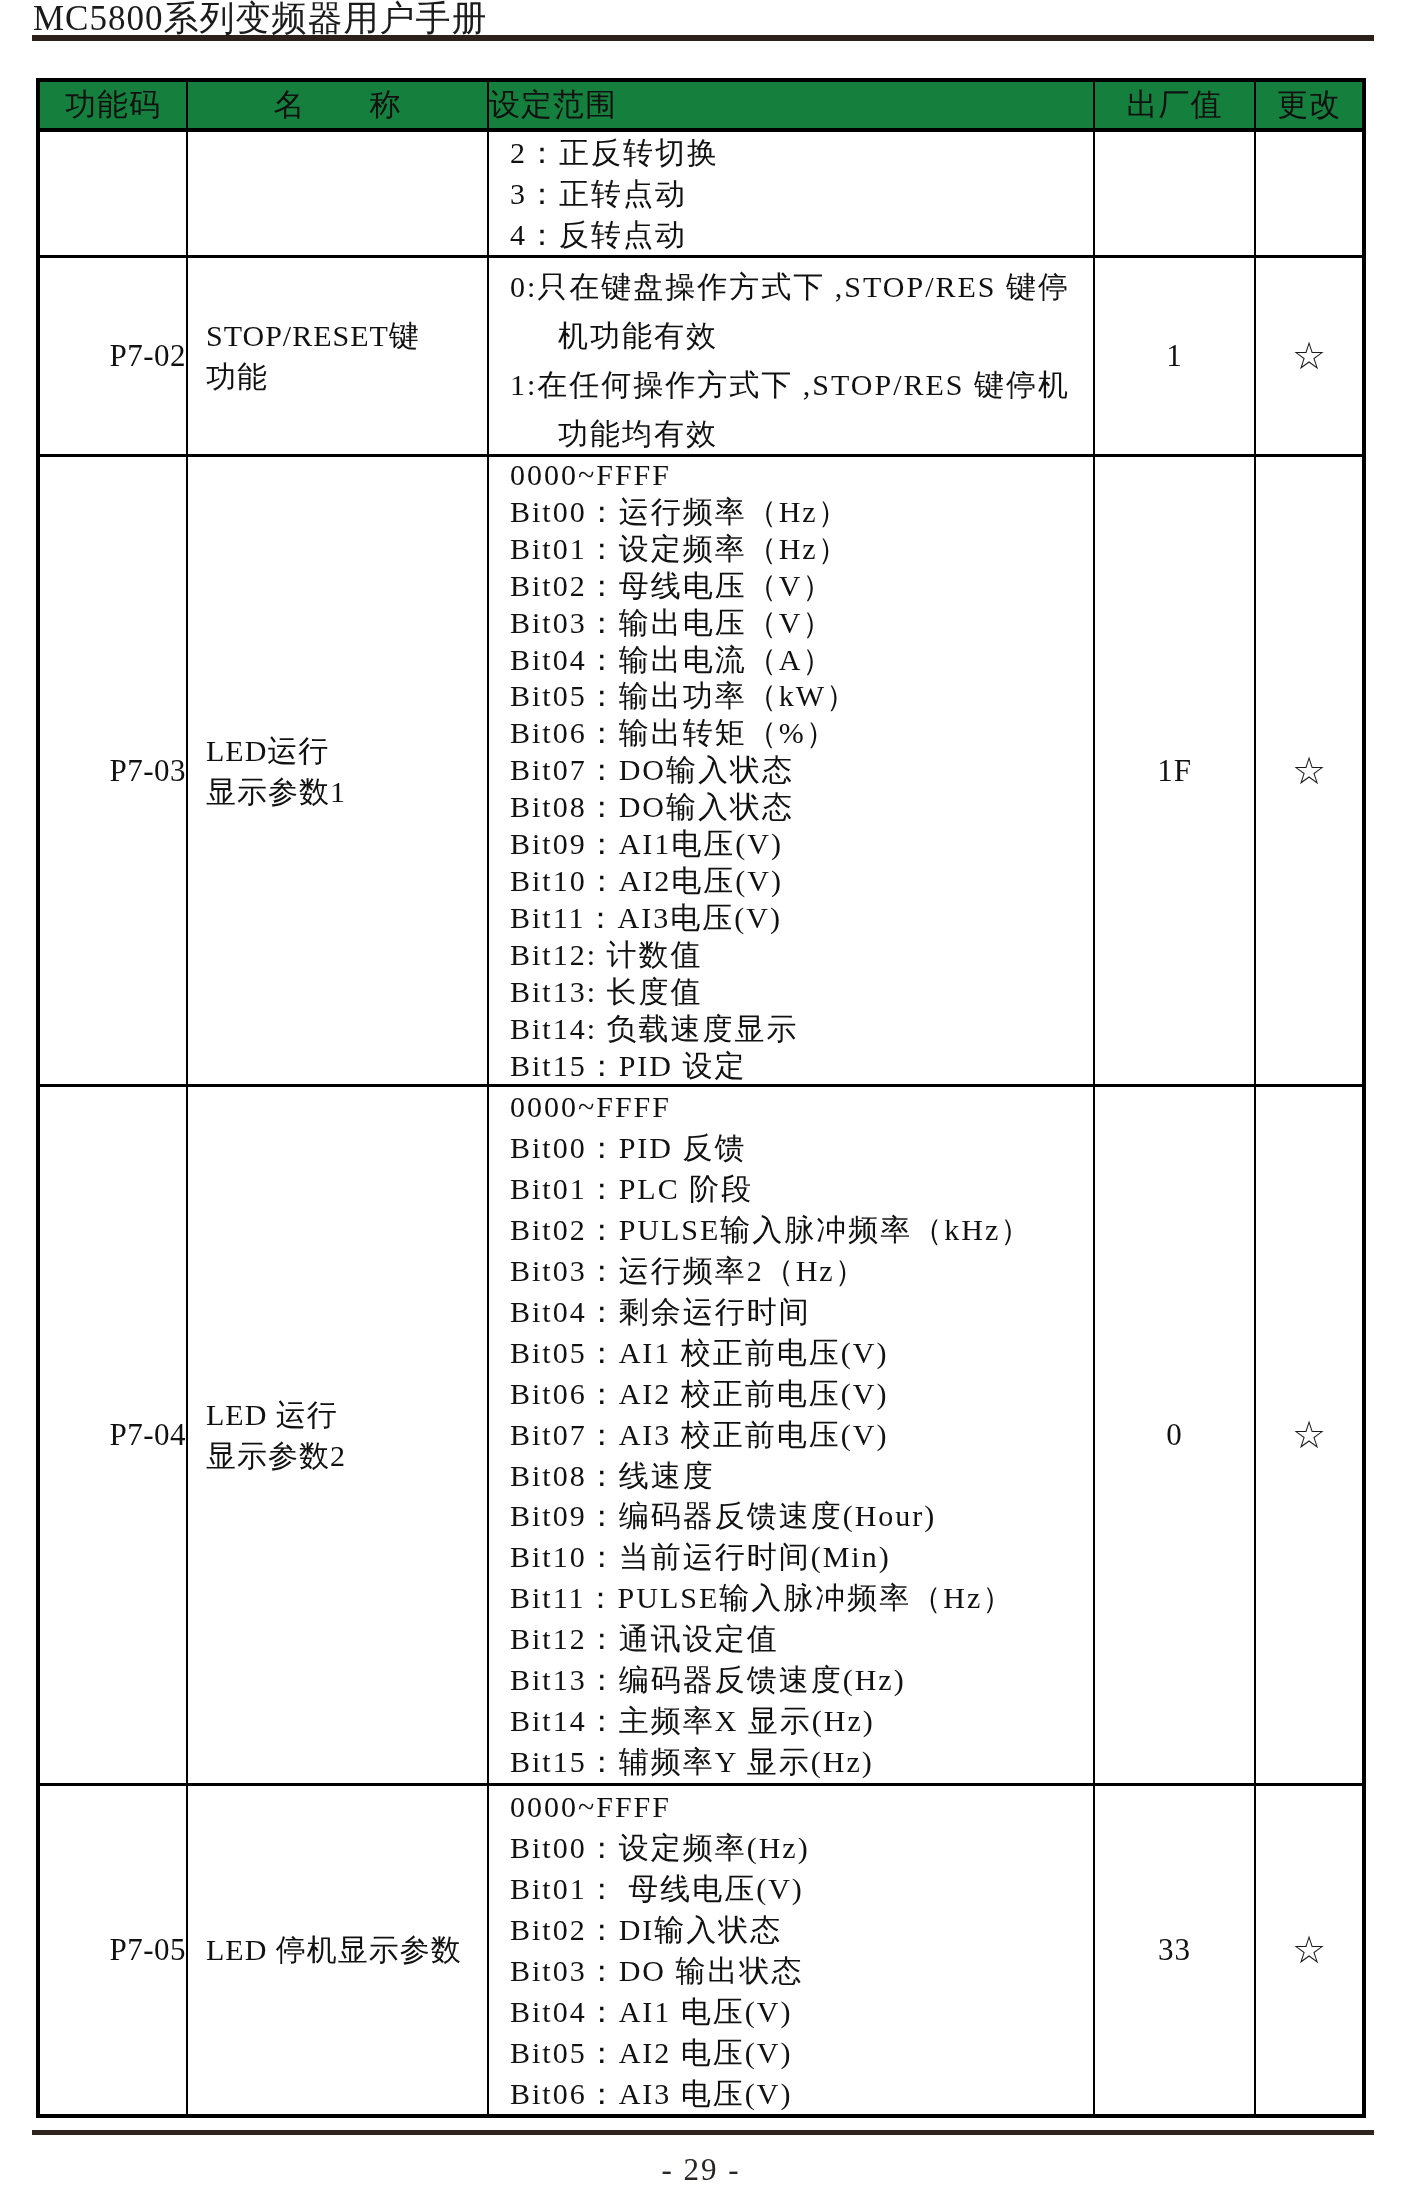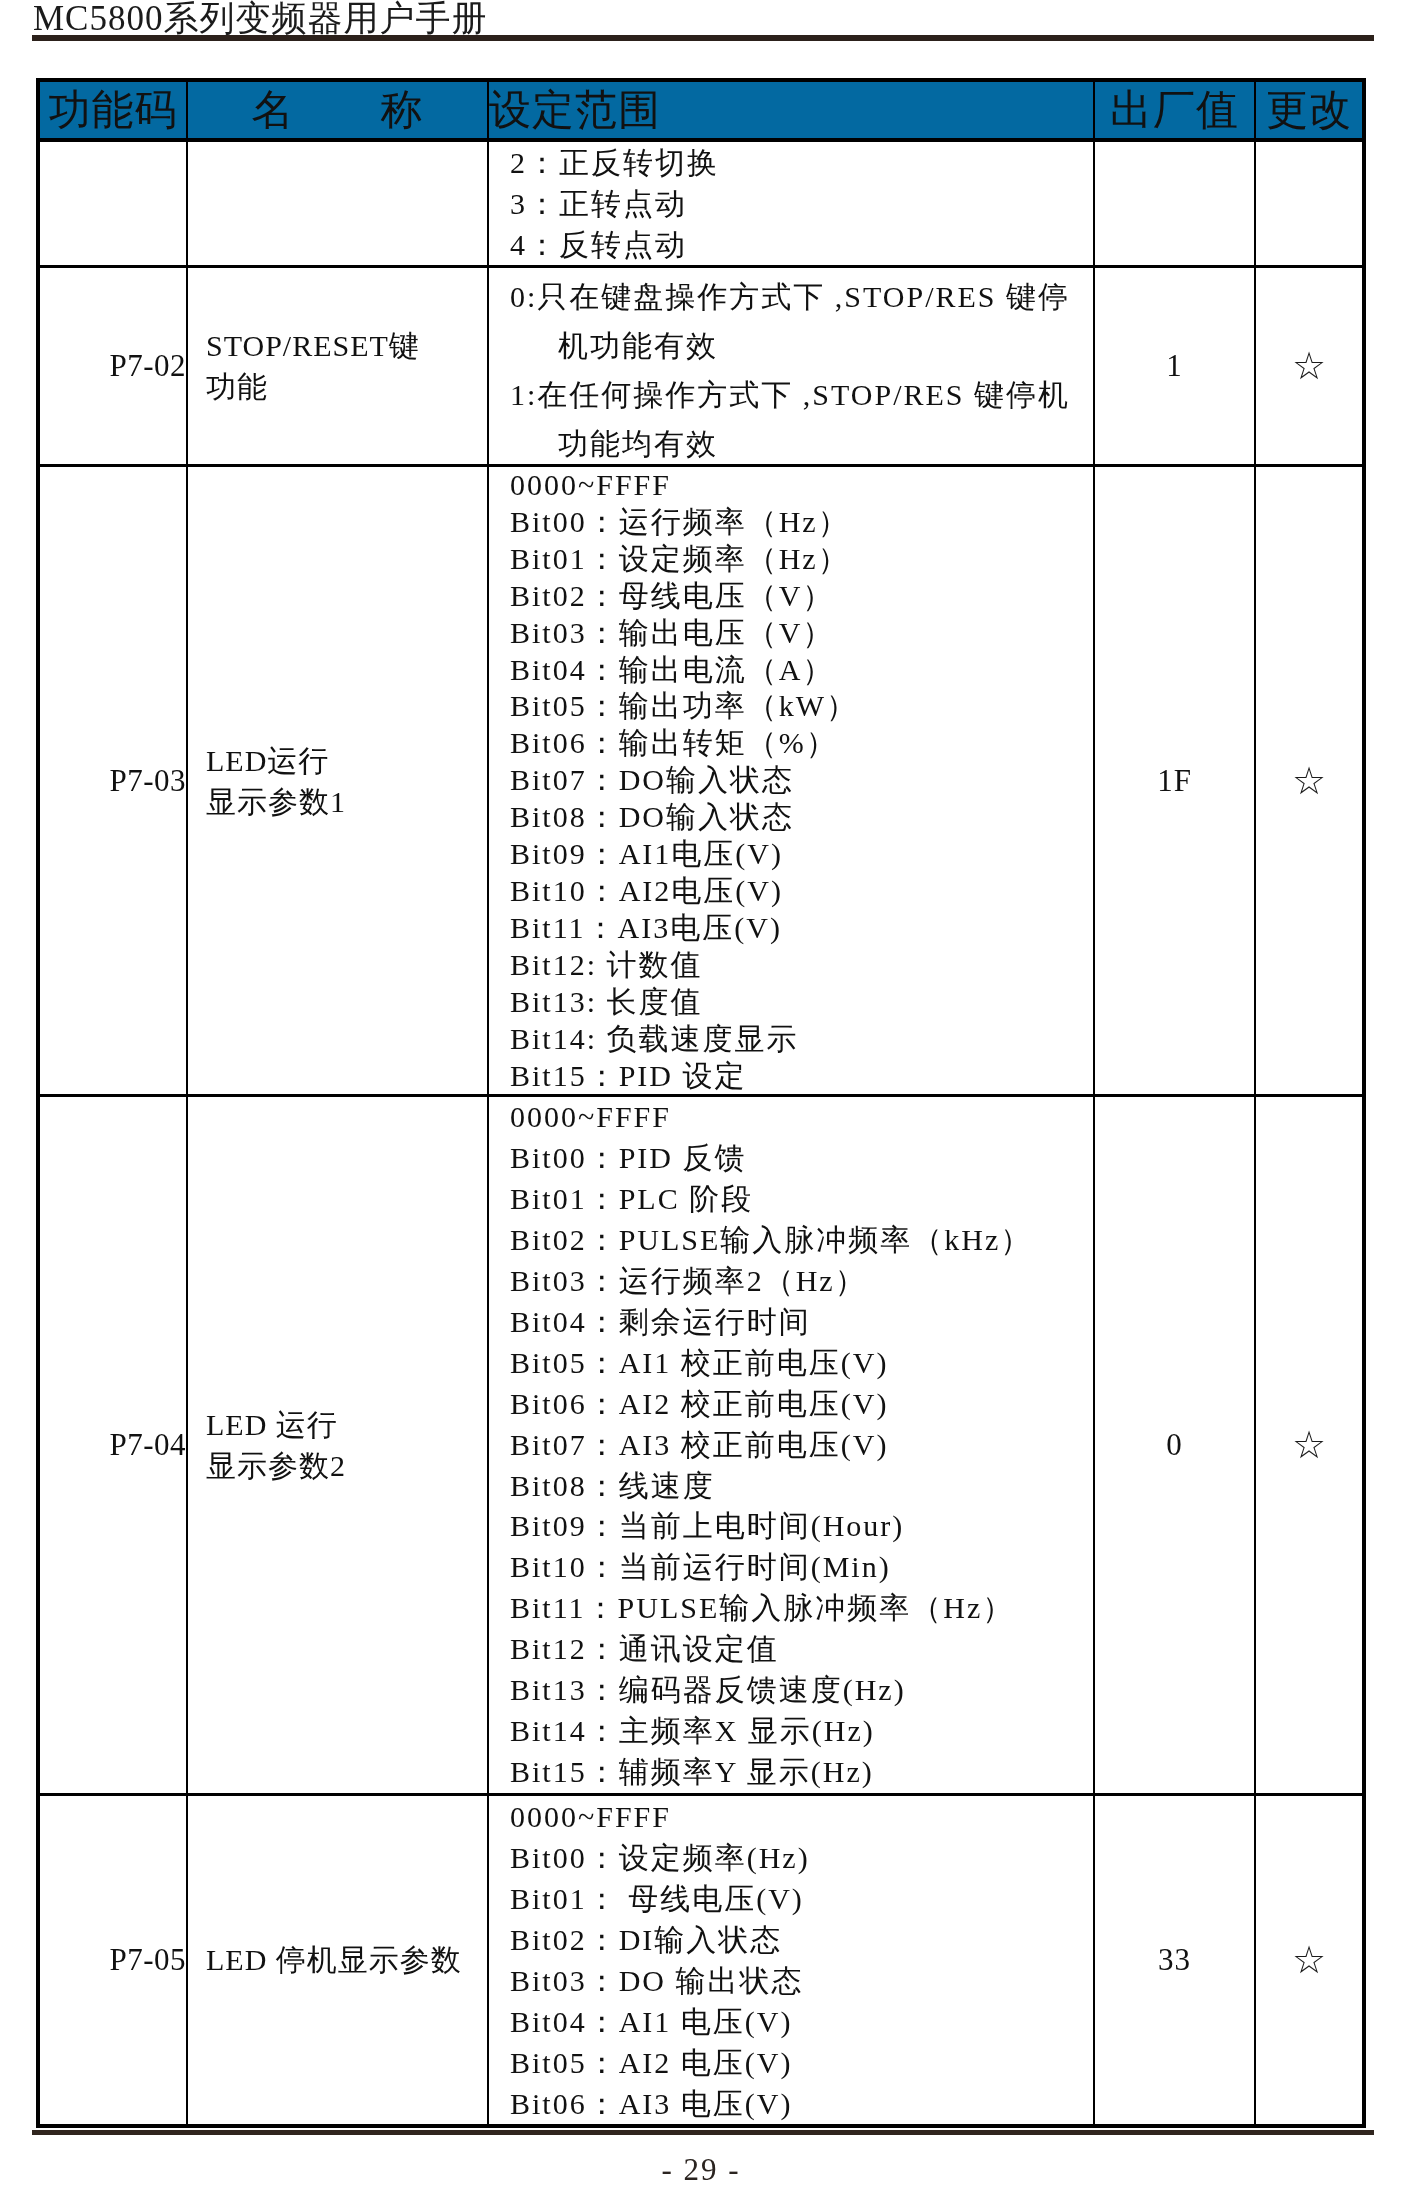--- a/index.html
+++ b/index.html
@@ -30,23 +30,23 @@
     border-collapse: collapse;
     border: 4px solid #000000;
   }
   .param-table th, .param-table td {
     border: 2px solid #000000;
     padding: 0; margin: 0;
     vertical-align: middle;
     font-weight: normal;
   }
   .param-table thead th {
-    background: #0369a1;
+    background: #15803d;
     height: 46px;
-    font-size: 42px;
+    font-size: 31px;
     border-bottom: 4px solid #000000;
     letter-spacing: 1px;
   }
   .param-table tbody tr { border-top: 3px solid #000000; }
   .th-code, .th-value, .th-change { text-align: center; }
   .th-name { text-align: center; }
   .th-range { text-align: left; padding-left: 16px; }
 
   
   tr.r0 { height: 123px; }
@@ -169,21 +169,21 @@
             <div class="range-line">0000~FFFF</div>
             <div class="range-line">Bit00：PID 反馈</div>
             <div class="range-line">Bit01：PLC 阶段</div>
             <div class="range-line">Bit02：PULSE输入脉冲频率（kHz）</div>
             <div class="range-line">Bit03：运行频率2（Hz）</div>
             <div class="range-line">Bit04：剩余运行时间</div>
             <div class="range-line">Bit05：AI1 校正前电压(V)</div>
             <div class="range-line">Bit06：AI2 校正前电压(V)</div>
             <div class="range-line">Bit07：AI3 校正前电压(V)</div>
             <div class="range-line">Bit08：线速度</div>
-            <div class="range-line">Bit09：当前上电时间(Hour)</div>
+            <div class="range-line">Bit09：编码器反馈速度(Hour)</div>
             <div class="range-line">Bit10：当前运行时间(Min)</div>
             <div class="range-line">Bit11：PULSE输入脉冲频率（Hz）</div>
             <div class="range-line">Bit12：通讯设定值</div>
             <div class="range-line">Bit13：编码器反馈速度(Hz)</div>
             <div class="range-line">Bit14：主频率X 显示(Hz)</div>
             <div class="range-line">Bit15：辅频率Y 显示(Hz)</div>
           </td>
           <td class="value-cell">0</td>
           <td class="change-cell">☆</td>
         </tr>

